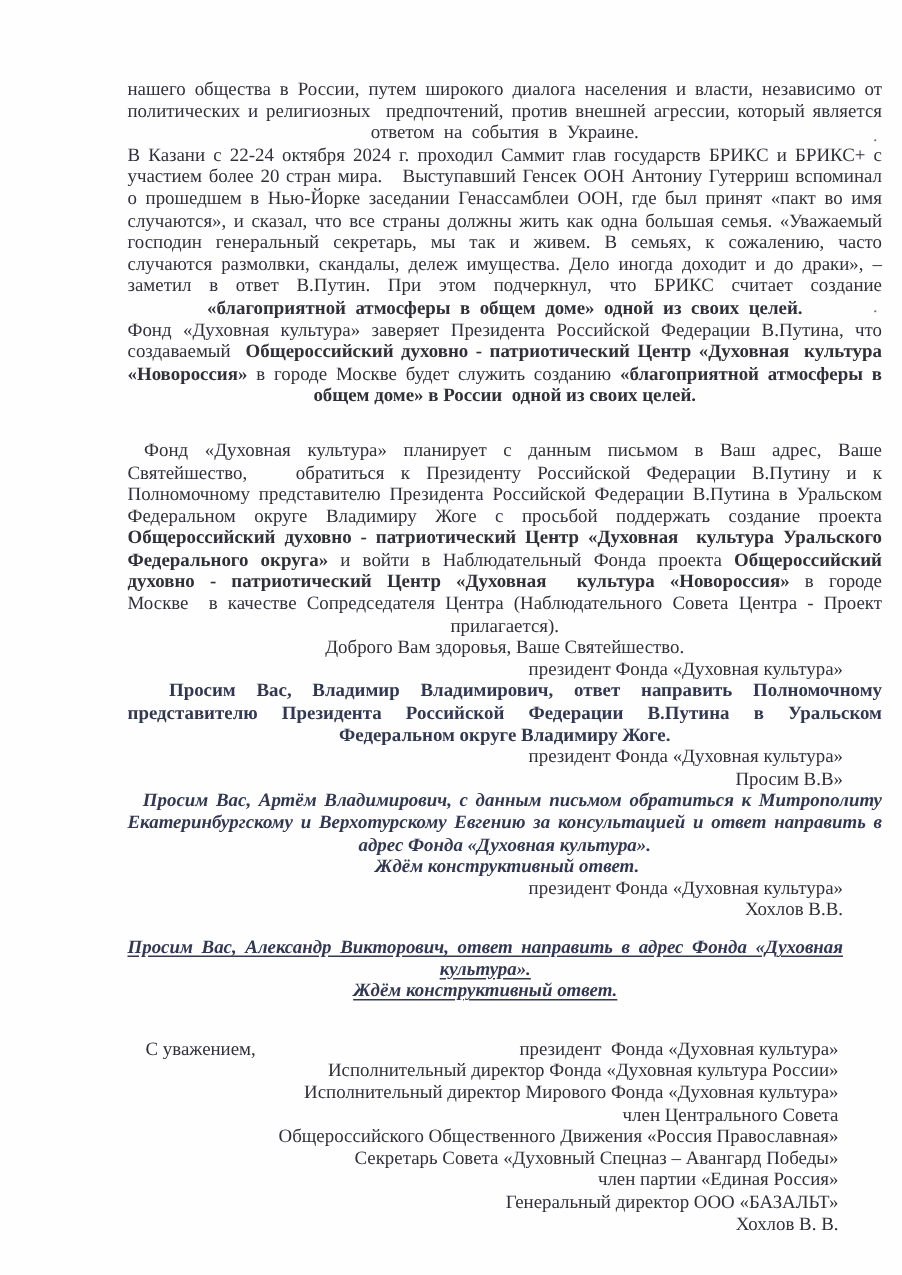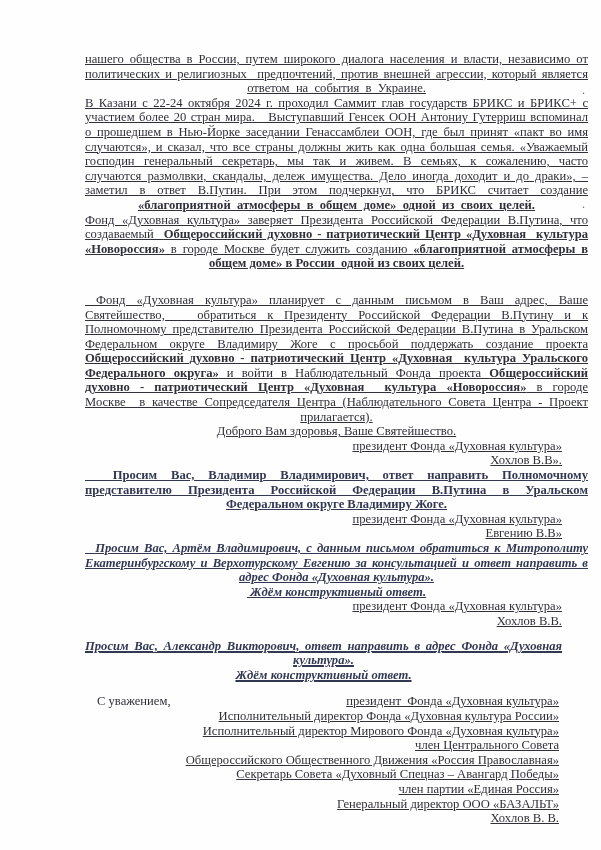--- a/index.html
+++ b/index.html
@@ -1,20 +1,20 @@
 <!DOCTYPE html>
 <html style="--ink: #30303a; --navy: #323852;"><head>
 <meta charset="utf-8">
 <style>
   html,body{margin:0;padding:0;}
   body{width:601px;height:850px;position:relative;background:#ffffff;
        font-family:"Liberation Serif", serif;}
   .page{position:absolute;inset:0;background:#fefefe;overflow:hidden;}
   .doc{position:absolute;left:85px;top:52px;width:503px;font-size:12.6px;color:var(--ink,#30303a);}
-  .para{position:relative;text-decoration:underline;}
+  .para{position:relative;}
   .line{line-height:14.6px;height:14.6px;white-space:nowrap;}
   .justify{text-align:justify;text-align-last:justify;}
   .right{text-align:right;}
   .left{text-align:center;}
   .b{font-weight:bold;}
   .i{font-style:italic;}
   .u{text-decoration:underline;text-underline-offset:2px;}
   .tone-navy{color:var(--navy,#323852);}
   .respect{position:absolute;left:12px;text-align:left;}
   .stray{position:absolute;color:#70707a;font-size:12px;line-height:12px;}
@@ -54,47 +54,46 @@
         <div class="line justify"><span class="b">Федерального округа»</span><span class=""> и войти в Наблюдательный Фонда проекта </span><span class="b">Общероссийский</span></div>
         <div class="line justify"><span class="b">духовно - патриотический Центр «Духовная&nbsp; культура «Новороссия»</span><span class=""> в городе</span></div>
         <div class="line justify"><span class="">Москве&nbsp; в качестве Сопредседателя Центра (Наблюдательного Совета Центра - Проект</span></div>
         <div class="line left"><span class="">прилагается).</span></div>
       </div>
       <div class="para">
         <div class="line left"><span class="">Доброго Вам здоровья, Ваше Святейшество.</span></div>
       </div>
       <div class="para" style="padding-right: 26px;">
         <div class="line right"><span class="">президент Фонда «Духовная культура»</span></div>
-        <div class="line right"><span class="">Хохлов В.В».</span></div>
       </div>
       <div class="para tone-navy">
         <div class="line justify"><span class="b">&nbsp;&nbsp;Просим Вас, Владимир Владимирович, ответ направить Полномочному</span></div>
         <div class="line justify"><span class="b">представителю Президента Российской Федерации В.Путина в Уральском</span></div>
         <div class="line left"><span class="b">Федеральном округе Владимиру Жоге.</span></div>
       </div>
       <div class="para" style="padding-right: 26px;">
         <div class="line right"><span class="">президент Фонда «Духовная культура»</span></div>
-        <div class="line right"><span class="">Евгению В.В»</span></div>
+        <div class="line right"><span class="">Просим В.В»</span></div>
       </div>
       <div class="para tone-navy">
         <div class="line justify"><span class="b i">&nbsp;&nbsp;Просим Вас, Артём Владимирович, с данным письмом обратиться к Митрополиту</span></div>
         <div class="line justify"><span class="b i">Екатеринбургскому и Верхотурскому Евгению за консультацией и ответ направить в</span></div>
         <div class="line left"><span class="b i">адрес Фонда «Духовная культура».</span></div>
         <div class="line left"><span class="b i">&nbsp;Ждём конструктивный ответ.</span></div>
       </div>
       <div class="para" style="padding-right: 26px;">
         <div class="line right"><span class="">президент Фонда «Духовная культура»</span></div>
         <div class="line right"><span class="">Хохлов В.В.</span></div>
       </div>
       <div class="para tone-navy" style="margin-top: 10px; padding-right: 26px;">
         <div class="line justify"><span class="b i u">Просим Вас, Александр Викторович, ответ направить в адрес Фонда «Духовная</span></div>
         <div class="line left"><span class="b i u">культура».</span></div>
         <div class="line left"><span class="b i u">Ждём конструктивный ответ.</span></div>
       </div>
-      <div class="para" style="margin-top: 12px; padding-right: 29px;">
+      <div class="para" style="margin-top: 24px; padding-right: 29px;">
         <div class="line right"><span class="respect">С уважением,</span><span class="">президент&nbsp; Фонда «Духовная культура»</span></div>
         <div class="line right"><span class="">Исполнительный директор Фонда «Духовная культура России»</span></div>
         <div class="line right"><span class="">Исполнительный директор Мирового Фонда «Духовная культура»</span></div>
         <div class="line right"><span class="">член Центрального Совета</span></div>
         <div class="line right"><span class="">Общероссийского Общественного Движения «Россия Православная»</span></div>
         <div class="line right"><span class="">Секретарь Совета «Духовный Спецназ – Авангард Победы»</span></div>
         <div class="line right"><span class="">член партии «Единая Россия»</span></div>
         <div class="line right"><span class="">Генеральный директор ООО «БАЗАЛЬТ»</span></div>
         <div class="line right"><span class="">Хохлов В. В.</span></div>
       </div>

